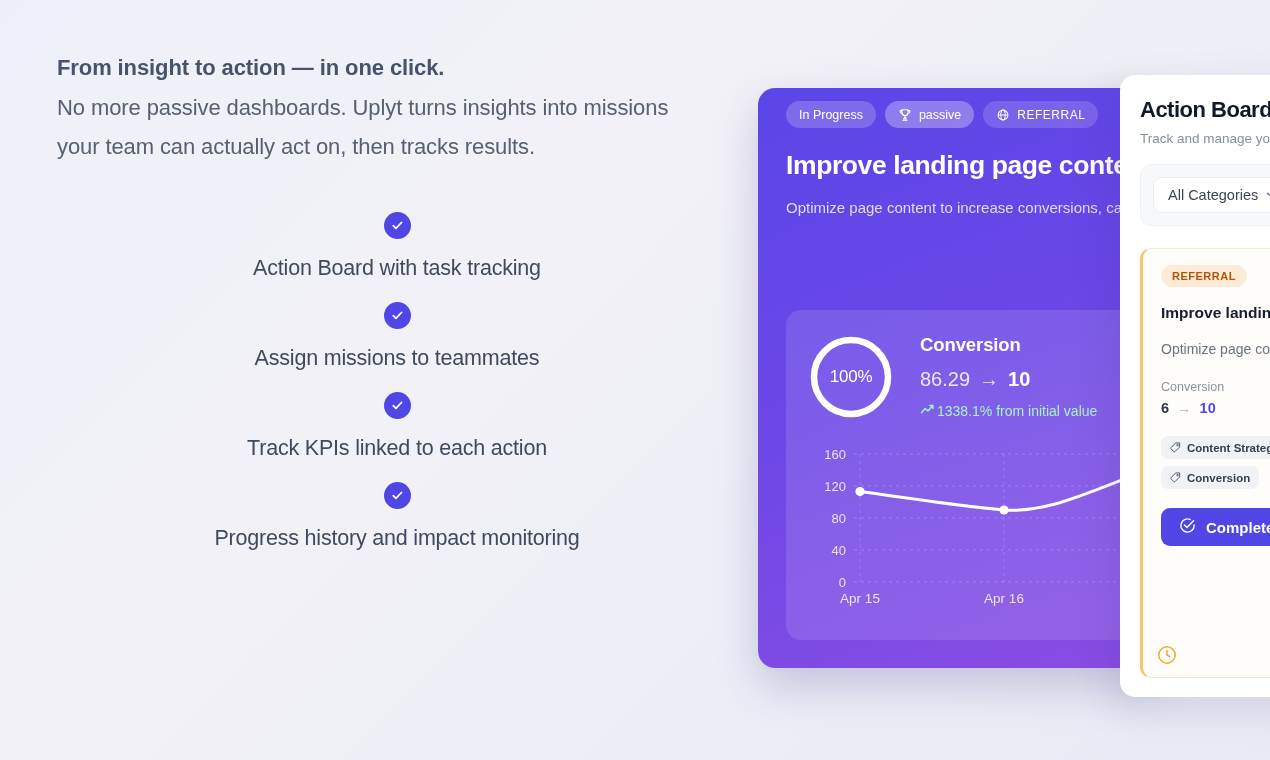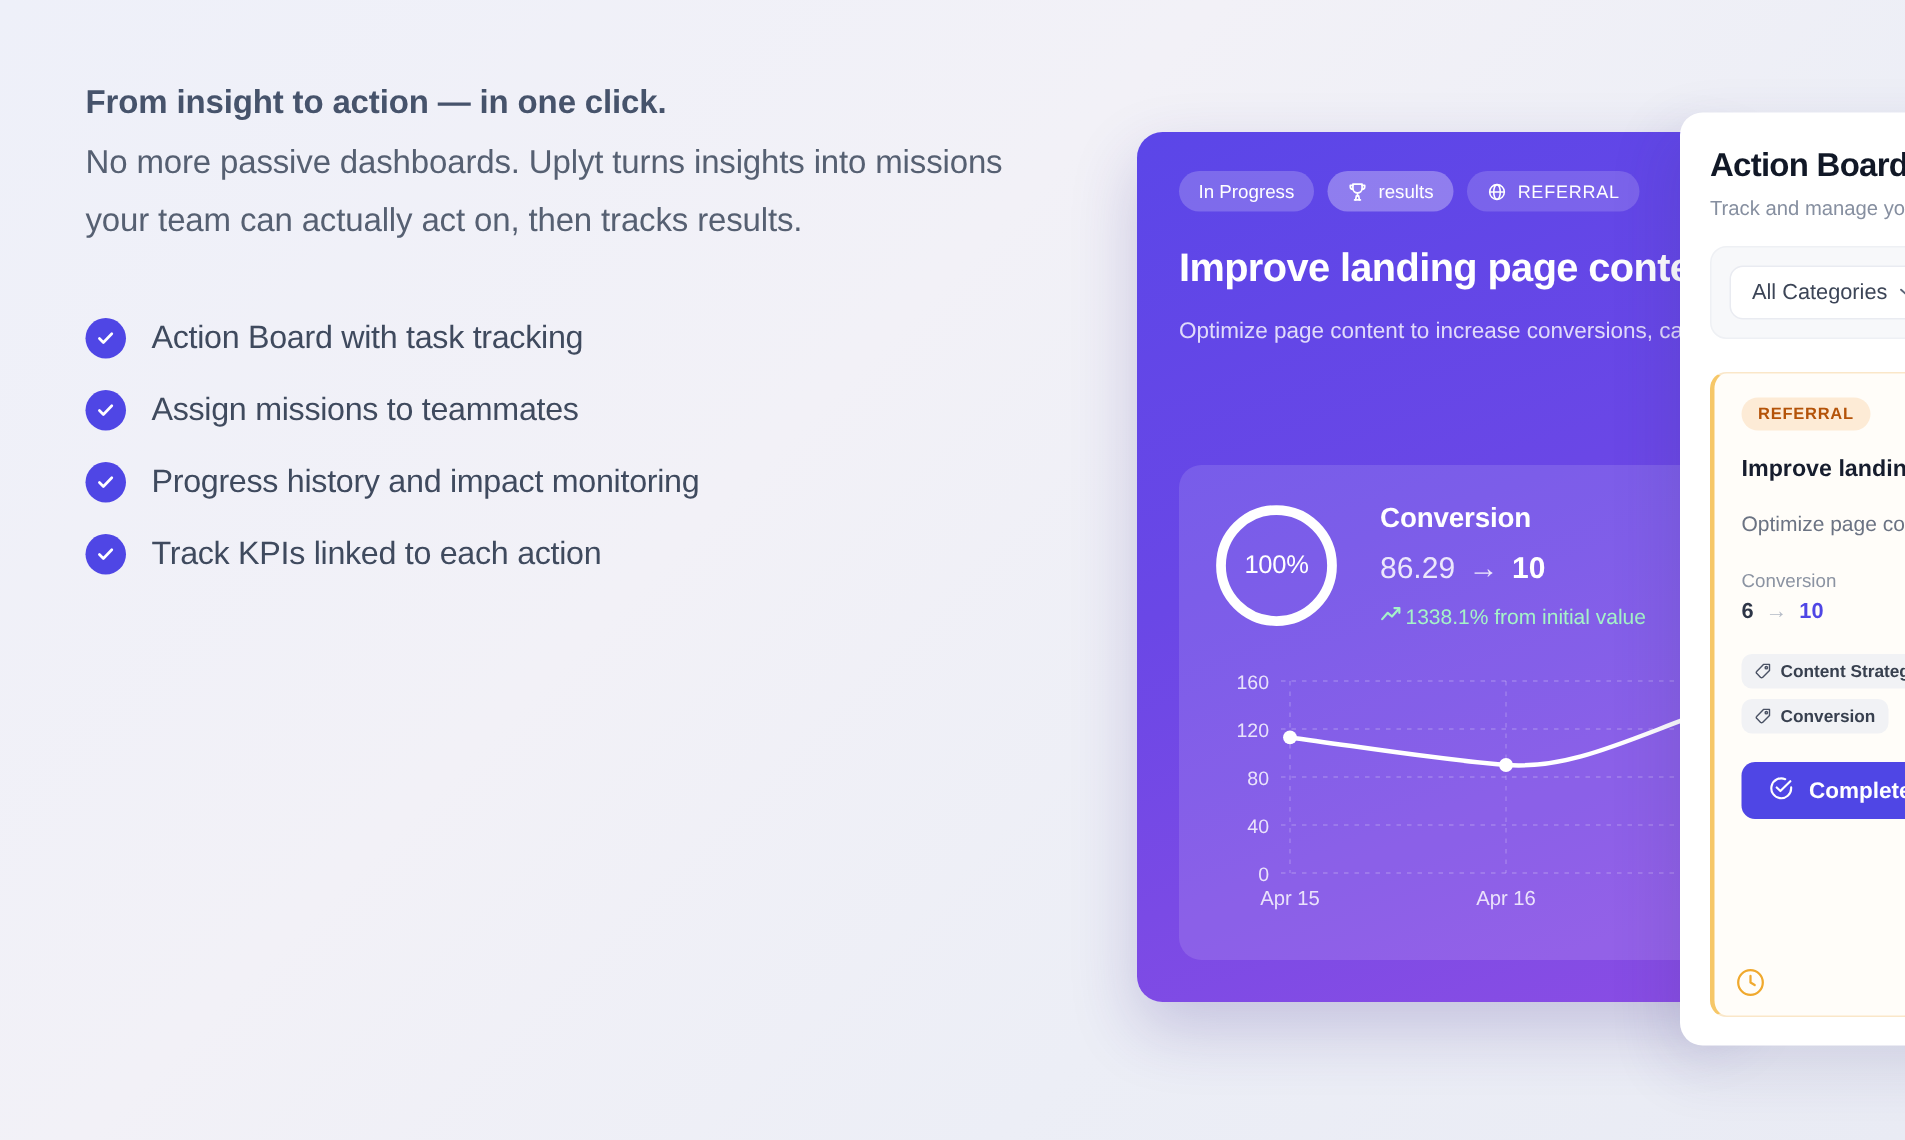--- a/index.html
+++ b/index.html
@@ -50,20 +50,21 @@
   }
   .feature-list {
     margin-top: 46px;
     list-style: none;
   }
   .feature-item {
     display: flex;
     align-items: center;
     gap: 17px;
     margin-bottom: 21px;
+    flex-direction: column;
   }
   .check-badge {
     width: 27px; height: 27px;
     border-radius: 50%;
     background: #4f46e5;
     display: flex;
     align-items: center;
     justify-content: center;
     flex: 0 0 auto;
   }
@@ -76,21 +77,21 @@
 
   
   .mission-card {
     position: absolute;
     left: 758px; top: 88px;
     width: 400px; height: 580px;
     border-radius: 17px;
     background: linear-gradient(160deg, #5b46e8 0%, #6a47e6 45%, #8a4de4 100%);
     box-shadow: 0 18px 44px rgba(60, 40, 140, .22);
     overflow: hidden;
-    padding: 26px 28px;
+    padding: 13px 28px;
   }
   .badge-row {
     display: flex;
     gap: 9px;
     align-items: center;
     margin-bottom: 20px;
   }
   .badge {
     display: inline-flex;
     align-items: center;
@@ -352,49 +353,49 @@
           </svg>
       </span>
       <span class="feature-label">Assign missions to teammates</span>
     </li>
     <li class="feature-item">
       <span class="check-badge">
         <svg width="15" height="15" viewBox="0 0 16 16">
             <path d="M3.5 8.2l2.8 2.8 6-6.2" fill="none" stroke="#fff" stroke-width="1.9" stroke-linecap="round" stroke-linejoin="round"></path>
           </svg>
       </span>
-      <span class="feature-label">Progress history and impact monitoring</span>
+      <span class="feature-label">Track KPIs linked to each action</span>
     </li>
     <li class="feature-item">
       <span class="check-badge">
         <svg width="15" height="15" viewBox="0 0 16 16">
             <path d="M3.5 8.2l2.8 2.8 6-6.2" fill="none" stroke="#fff" stroke-width="1.9" stroke-linecap="round" stroke-linejoin="round"></path>
           </svg>
       </span>
-      <span class="feature-label">Track KPIs linked to each action</span>
+      <span class="feature-label">Progress history and impact monitoring</span>
     </li>
   </ul>
 </div>
 
 <div class="mission-card">
 
   <div class="badge-row">
     <span class="badge badge-progress">In Progress</span>
     <span class="badge badge-points">
       <span>
         <svg width="14" height="14" viewBox="0 0 16 16" fill="none" stroke="#fff" stroke-width="1.3" stroke-linecap="round" stroke-linejoin="round">
           <path d="M4.5 2h7v3.2a3.5 3.5 0 0 1-7 0z"></path>
           <path d="M4.5 3h-2v1a2 2 0 0 0 2 2"></path>
           <path d="M11.5 3h2v1a2 2 0 0 1-2 2"></path>
           <path d="M8 8.8V11"></path>
             <path d="M5.8 14h4.4"></path>
             <path d="M6.6 14l.5-3h1.8l.5 3"></path>
         </svg>
       </span>
-      <span>results</span>
+      <span>passive</span>
     </span>
     <span class="badge badge-referral">
       <span>
         <svg width="14" height="14" viewBox="0 0 16 16" fill="none" stroke="#fff" stroke-width="1.2">
           <circle cx="8" cy="8" r="5.6"></circle>
             <path d="M2.4 8h11.2"></path>
             <ellipse cx="8" cy="8" rx="2.5" ry="5.6"></ellipse>
         </svg>
       </span>
       <span>REFERRAL</span>

